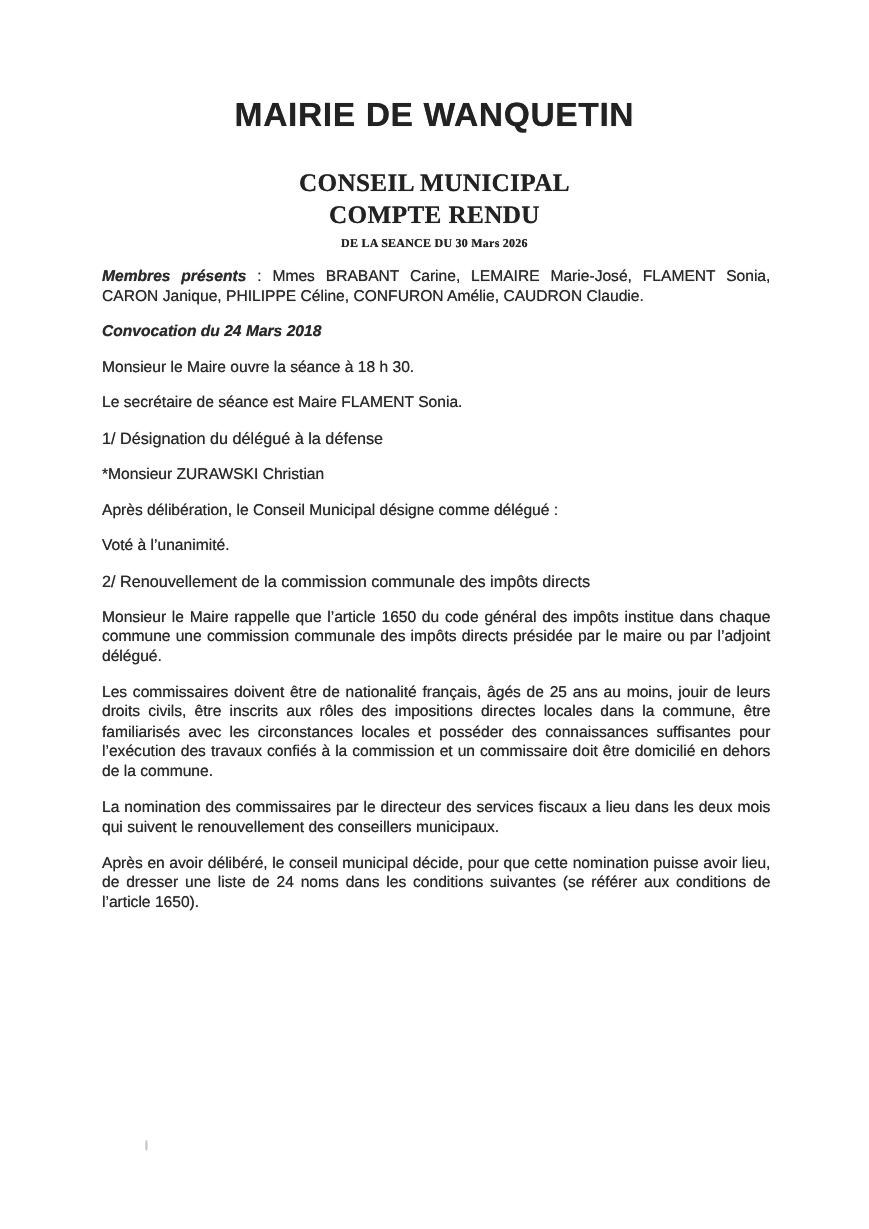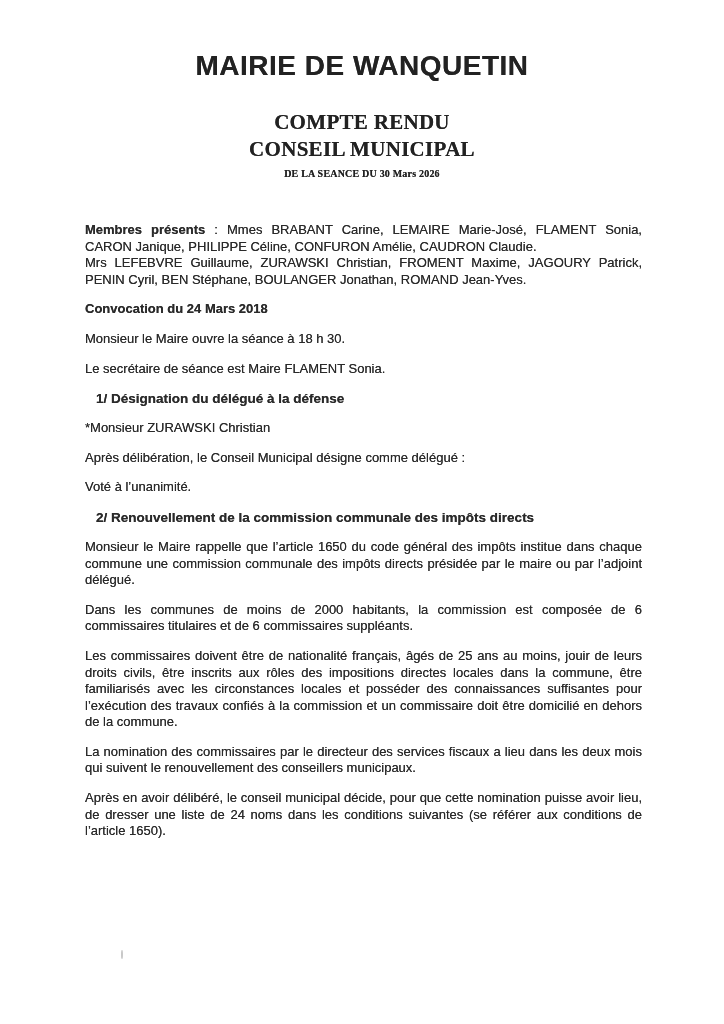--- a/index.html
+++ b/index.html
@@ -12,21 +12,21 @@
     width: 724px;
     height: 1024px;
     background: #ffffff;
     overflow: hidden;
     color: #2a2a2a;
     font-family: "Liberation Sans", sans-serif;
     text-shadow: 0 0 0.6px rgba(45,45,45,0.85);
   }
   .doc-title {
     margin: 0;
-    padding-top: 50px;
+    padding-top: 80px;
     text-align: center;
     font-family: "Liberation Sans", sans-serif;
     font-weight: bold;
     font-size: 28px;
     line-height: 32px;
     letter-spacing: 0.5px;
     color: #222222;
   }
   .subtitle-block {
     margin-top: 27px;
@@ -52,26 +52,27 @@
     width: 557px;
   }
   .para {
     margin: 0 0 13px 0;
     font-size: 13px;
     line-height: 16.6px;
     text-align: justify;
   }
   .bold {
     font-weight: bold;
+    font-style: italic;
   }
   .heading {
-    margin: 0 0 13px 11px;
+    margin: 0 0 13px 0;
     font-size: 13.5px;
     line-height: 17px;
-    font-weight: bold;
+    font-weight: normal;
     text-align: left;
   }
   .speck {
     position: absolute;
     left: 121px;
     top: 950px;
     width: 2px;
     height: 9px;
     background: #9a9a9a;
     opacity: 0.55;
@@ -79,45 +80,44 @@
   }
 </style>
 </head>
 <body>
 
 <div class="page" style="background: rgb(255, 255, 255); color: rgb(42, 42, 42);">
 
   <h1 class="doc-title">MAIRIE DE WANQUETIN</h1>
 
   <div class="subtitle-block">
+    <div class="sub-main">CONSEIL MUNICIPAL</div>
     <div class="sub-main">COMPTE RENDU</div>
-    <div class="sub-main">CONSEIL MUNICIPAL</div>
     <div class="sub-date">DE LA SEANCE DU 30 Mars 2026</div>
   </div>
 
   <div class="content">
 
-    <p class="para"><span class="bold">Membres présents</span><span> : Mmes BRABANT Carine, LEMAIRE Marie-José, FLAMENT Sonia, CARON Janique, PHILIPPE Céline, CONFURON Amélie, CAUDRON Claudie.</span><br><span>Mrs LEFEBVRE Guillaume, ZURAWSKI Christian, FROMENT Maxime, JAGOURY Patrick, PENIN Cyril, BEN Stéphane, BOULANGER Jonathan, ROMAND Jean-Yves.</span></p>
+    <p class="para"><span class="bold">Membres présents</span><span> : Mmes BRABANT Carine, LEMAIRE Marie-José, FLAMENT Sonia, CARON Janique, PHILIPPE Céline, CONFURON Amélie, CAUDRON Claudie.</span><br></p>
 
     <p class="para bold">Convocation du 24 Mars 2018</p>
 
     <p class="para">Monsieur le Maire ouvre la séance à 18 h 30.</p>
 
     <p class="para">Le secrétaire de séance est Maire FLAMENT Sonia.</p>
 
     <h2 class="heading">1/ Désignation du délégué à la défense</h2>
 
     <p class="para">*Monsieur ZURAWSKI Christian</p>
     <p class="para">Après délibération, le Conseil Municipal désigne comme délégué :</p>
     <p class="para">Voté à l’unanimité.</p>
 
     <h2 class="heading">2/ Renouvellement de la commission communale des impôts directs</h2>
 
     <p class="para">Monsieur le Maire rappelle que l’article 1650 du code général des impôts institue dans chaque commune une commission communale des impôts directs présidée par le maire ou par l’adjoint délégué.</p>
-    <p class="para">Dans les communes de moins de 2000 habitants, la commission est composée de 6 commissaires titulaires et de 6 commissaires suppléants.</p>
     <p class="para">Les commissaires doivent être de nationalité français, âgés de 25 ans au moins, jouir de leurs droits civils, être inscrits aux rôles des impositions directes locales dans la commune, être familiarisés avec les circonstances locales et posséder des connaissances suffisantes pour l’exécution des travaux confiés à la commission et un commissaire doit être domicilié en dehors de la commune.</p>
     <p class="para">La nomination des commissaires par le directeur des services fiscaux a lieu dans les deux mois qui suivent le renouvellement des conseillers municipaux.</p>
     <p class="para">Après en avoir délibéré, le conseil municipal décide, pour que cette nomination puisse avoir lieu, de dresser une liste de 24 noms dans les conditions suivantes (se référer aux conditions de l’article 1650).</p>
 
   </div>
 
   <div class="speck"></div>
 
 </div>
 

